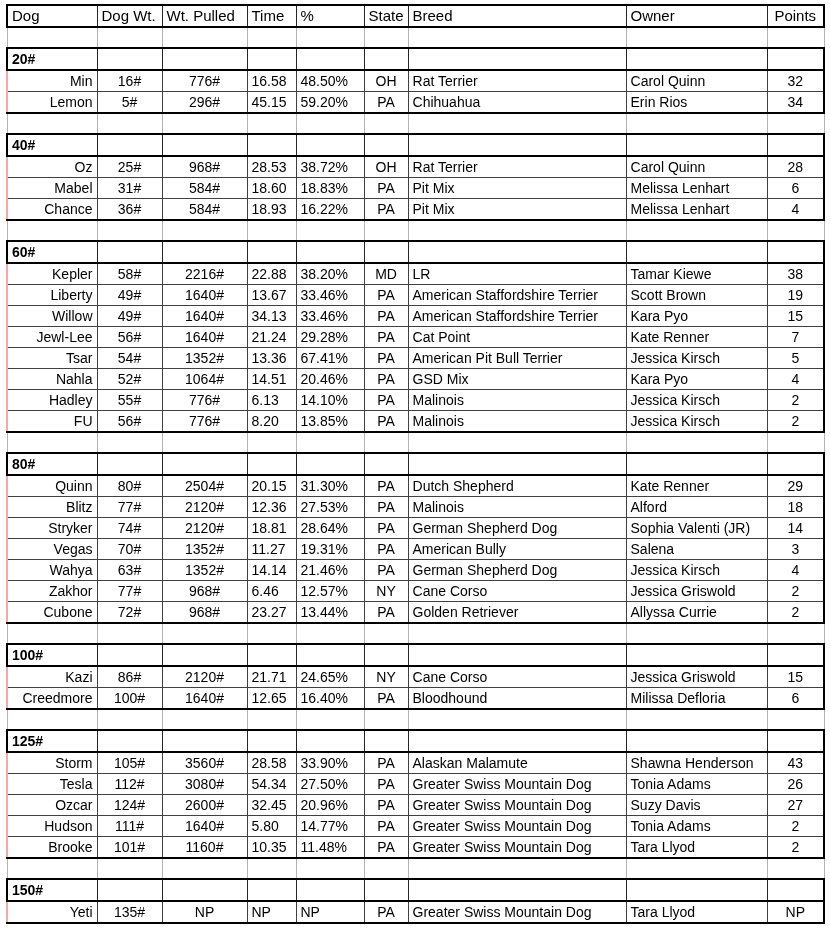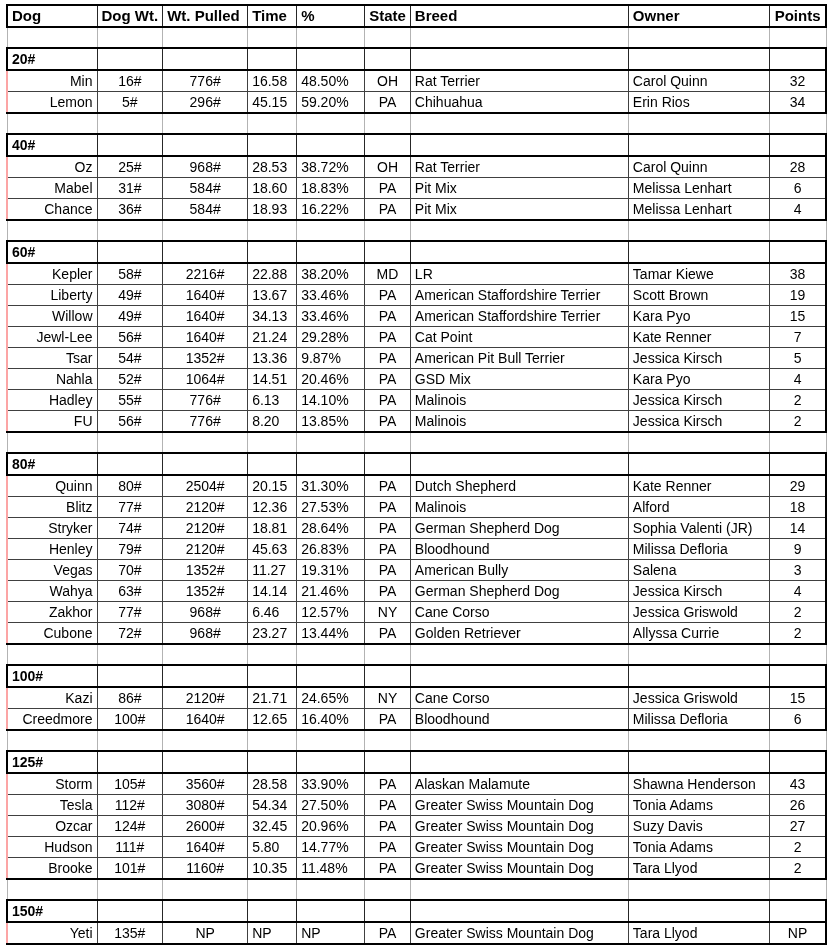--- a/index.html
+++ b/index.html
@@ -18,21 +18,21 @@
   th,td{
     height:21px;padding:0 4px;font-size:14px;line-height:20px;
     overflow:hidden;white-space:nowrap;box-sizing:border-box;
     text-align:left;vertical-align:middle;
   }
   
   tbody td:nth-child(2),tbody td:nth-child(3),
   tbody td:nth-child(6),tbody td:nth-child(9){text-align:center;}
   
   thead th{
-    font-weight:bold;font-size:15px;
+    font-weight:normal;font-size:15px;
     border:1px solid #262626;border-top:2px solid #000;border-bottom:2px solid #000;
   }
   thead th:first-child{border-left:2px solid #000;}
   thead th:last-child{border-right:2px solid #000;text-align:center;}
   
   tr.spacer td{border:1px solid #b3b3b3;}
   
   tr.sec-head td{
     font-weight:bold;
     border:1px solid #262626;border-top:2px solid #000;border-bottom:2px solid #000;
@@ -237,21 +237,21 @@
         <td>PA</td>
         <td>Cat Point</td>
         <td>Kate Renner</td>
         <td>7</td>
       </tr>
       <tr class="data">
         <td>Tsar</td>
         <td>54#</td>
         <td>1352#</td>
         <td>13.36</td>
-        <td>9.87%</td>
+        <td>67.41%</td>
         <td>PA</td>
         <td>American Pit Bull Terrier</td>
         <td>Jessica Kirsch</td>
         <td>5</td>
       </tr>
       <tr class="data">
         <td>Nahla</td>
         <td>52#</td>
         <td>1064#</td>
         <td>14.51</td>
@@ -330,31 +330,20 @@
       <tr class="data">
         <td>Stryker</td>
         <td>74#</td>
         <td>2120#</td>
         <td>18.81</td>
         <td>28.64%</td>
         <td>PA</td>
         <td>German Shepherd Dog</td>
         <td>Sophia Valenti (JR)</td>
         <td>14</td>
-      </tr>
-      <tr class="data">
-        <td>Henley</td>
-        <td>79#</td>
-        <td>2120#</td>
-        <td>45.63</td>
-        <td>26.83%</td>
-        <td>PA</td>
-        <td>Bloodhound</td>
-        <td>Milissa Defloria</td>
-        <td>9</td>
       </tr>
       <tr class="data">
         <td>Vegas</td>
         <td>70#</td>
         <td>1352#</td>
         <td>11.27</td>
         <td>19.31%</td>
         <td>PA</td>
         <td>American Bully</td>
         <td>Salena</td>

